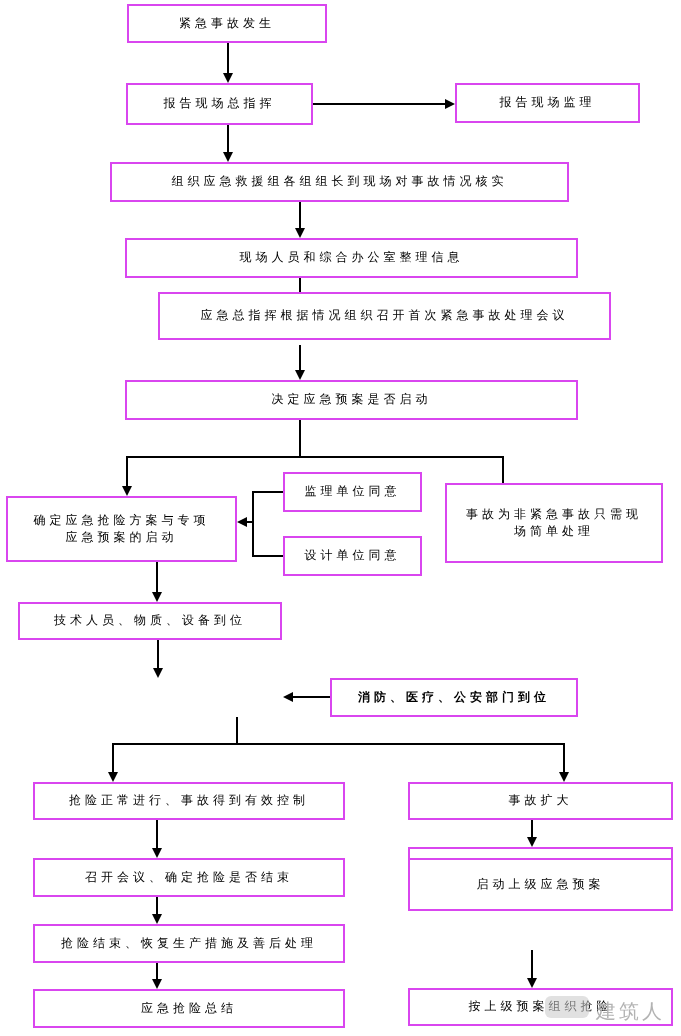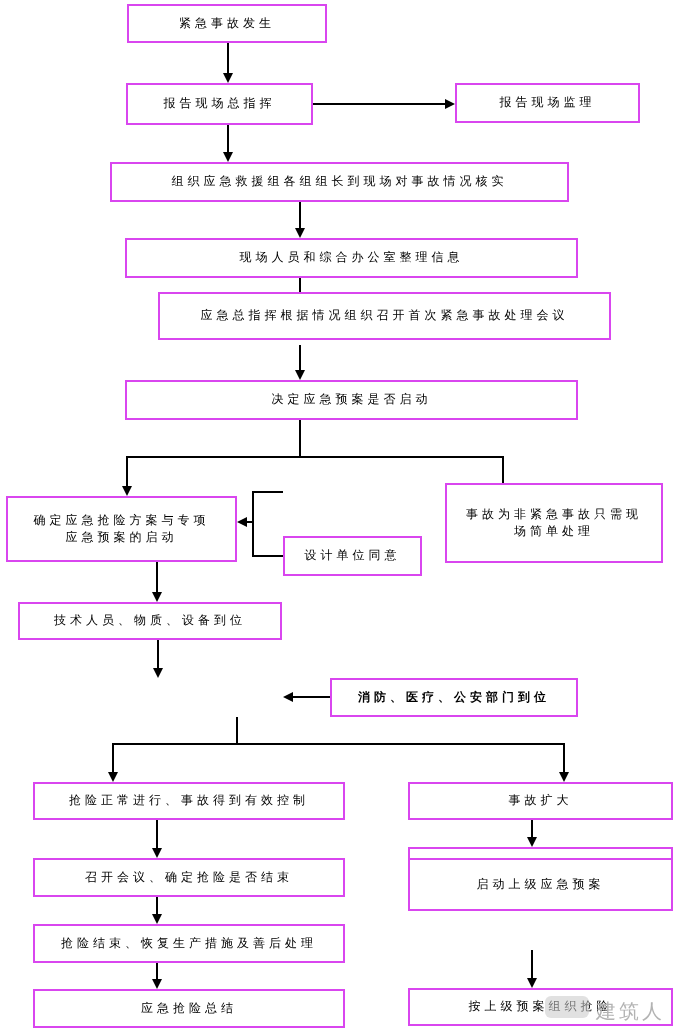--- a/index.html
+++ b/index.html
@@ -52,20 +52,21 @@
 
   <div class="node" style="left:127px;top:4px;width:200px;height:39px;">紧急事故发生</div>
   <div class="node" style="left:126px;top:83px;width:187px;height:42px;">报告现场总指挥</div>
   <div class="node" style="left:455px;top:83px;width:185px;height:40px;">报告现场监理</div>
   <div class="node" style="left:110px;top:162px;width:459px;height:40px;">组织应急救援组各组组长到现场对事故情况核实</div>
   <div class="node" style="left:125px;top:238px;width:453px;height:40px;">现场人员和综合办公室整理信息</div>
   <div class="node" style="left:125px;top:292px;width:453px;height:48px;margin-left:33px;">应急总指挥根据情况组织召开首次紧急事故处理会议</div>
   <div class="node" style="left:125px;top:380px;width:453px;height:40px;">决定应急预案是否启动</div>
   <div class="node" style="left:6px;top:496px;width:231px;height:66px;">确定应急抢险方案与专项
 应急预案的启动</div>
+  <div class="node" style="left:283px;top:472px;width:139px;height:40px;">监理单位同意</div>
   <div class="node" style="left:283px;top:536px;width:139px;height:40px;">设计单位同意</div>
   <div class="node" style="left:445px;top:483px;width:218px;height:80px;">事故为非紧急事故只需现
 场简单处理</div>
   <div class="node" style="left:18px;top:602px;width:264px;height:38px;">技术人员、物质、设备到位</div>
   <div class="node" style="left:330px;top:678px;width:248px;height:39px;font-weight:bold;">消防、医疗、公安部门到位</div>
   <div class="node" style="left:33px;top:782px;width:312px;height:38px;">抢险正常进行、事故得到有效控制</div>
   <div class="node" style="left:408px;top:782px;width:265px;height:38px;">事故扩大</div>
   <div class="node" style="left:33px;top:858px;width:312px;height:39px;">召开会议、确定抢险是否结束</div>
   <div class="node" style="left:408px;top:847px;width:265px;height:38px;">报告现场总指挥</div>
   <div class="node" style="left:33px;top:924px;width:312px;height:39px;">抢险结束、恢复生产措施及善后处理</div>

